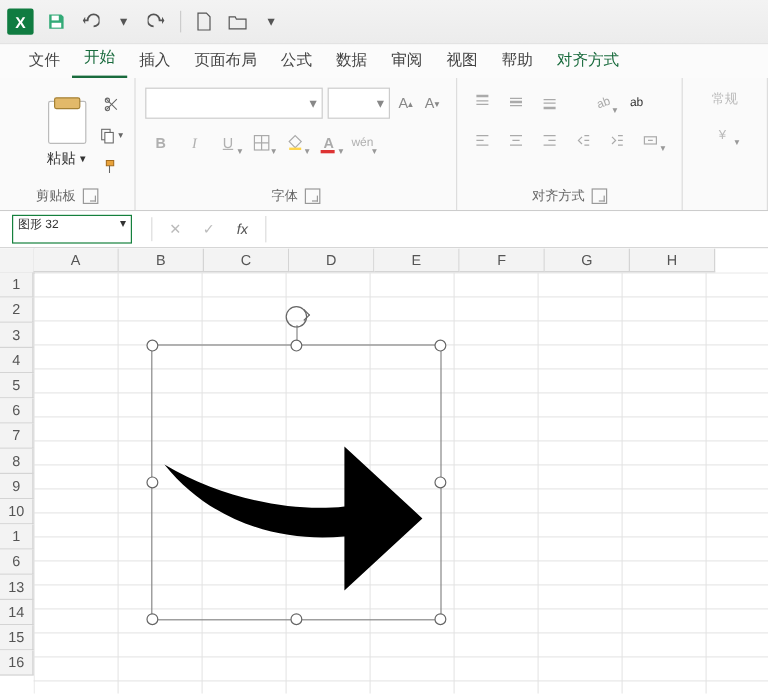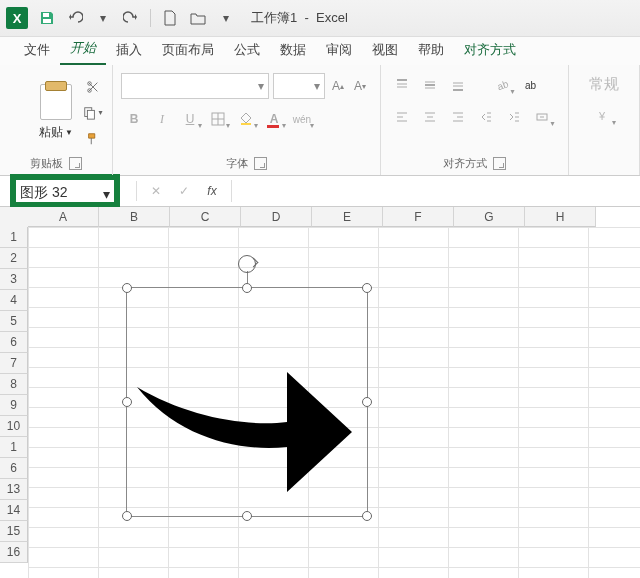--- a/index.html
+++ b/index.html
@@ -63,21 +63,20 @@
   .tab {
     padding: 5px 10px 6px 10px;
     color:#444;
     font-size: 13px;
     cursor:pointer;
   }
   .tab.active {
     color:#196b3d;
     border-bottom: 2px solid #196b3d;
     font-weight: 500;
-    font-style: italic;
   }
   .tab.contextual { color:#196b3d; }
   
   .ribbon {
     height: 110px;
     background:#fafafa;
     border-bottom:1px solid #ccc;
     display:flex;
     align-items:stretch;
   }
@@ -112,21 +111,21 @@
   .font-row{display:flex;gap:4px;align-items:center;}
   .combo{height:24px;border:1px solid #ccc;background:#fff;display:flex;align-items:center;justify-content:flex-end;padding:0 4px;color:#888;}
   .combo.name{width:138px;}
   .combo.size{width:42px;}
   .row2{display:flex;gap:2px;margin-top:8px;align-items:center;color:#b0b0b0;}
   .rb{width:26px;height:24px;display:flex;align-items:center;justify-content:center;position:relative;}
   .rb .dd{position:absolute;right:1px;bottom:1px;font-size:8px;color:#999;}
   .stepbtn{width:18px;height:18px;display:flex;align-items:center;justify-content:center;color:#888;}
   
   .fxbar{height:30px;border-bottom:1px solid #ccc;display:flex;align-items:center;background:#fff;}
-  .namebox{width:90px;height:22px;border:6px solid #15803d;margin:0 6px 0 10px;display:flex;align-items:flex-end;justify-content:space-between;padding:0 4px;font-size:14px;}
+  .namebox{width:90px;height:22px;border:1px solid #15803d;margin:0 6px 0 10px;display:flex;align-items:flex-start;justify-content:space-between;padding:0 4px;font-size:10px;}
   .fxbtns{display:flex;align-items:center;color:#bbb;gap:2px;padding:0 6px;}
   .fxbtns .sepv{width:1px;height:20px;background:#ddd;margin:0 4px;}
   .fxinput{flex:1;height:22px;border-left:1px solid #ddd;padding-left:6px;}
   
   .sheet{position:relative;overflow:hidden;height:372px;background:#fff;}
   .corner{position:absolute;left:0;top:0;width:28px;height:20px;background:#f3f3f3;border-right:1px solid #ccc;border-bottom:1px solid #ccc;}
   .colheads{position:absolute;left:28px;top:0;right:0;height:20px;display:flex;}
   .colh{width:70px;border-right:1px solid #d4d4d4;border-bottom:1px solid #ccc;background:#f3f3f3;display:flex;align-items:center;justify-content:center;color:#555;}
   .rowheads{position:absolute;left:0;top:20px;width:28px;}
   .rowh{height:20px;border-bottom:1px solid #d4d4d4;border-right:1px solid #ccc;background:#f3f3f3;display:flex;align-items:center;justify-content:center;color:#555;}
@@ -175,25 +174,20 @@
       <svg width="14" height="16" viewBox="0 0 14 16">
           <path fill="none" stroke="#555" d="M2 1h7l3 3v11H2z"></path>
         </svg>
     </div>
     <div class="qbtn" title="打开">
       <svg width="16" height="14" viewBox="0 0 16 14">
           <path fill="none" stroke="#555" d="M1 3h5l1 2h8v8H1z"></path>
         </svg>
     </div>
     <div class="qbtn">▾</div>
-  </div>
-  <div class="title-text">
-    <span>工作簿1</span>
-    <span> &nbsp;-&nbsp; </span>
-    <span>Excel</span>
   </div>
 </div>
 
 <div class="tabs">
   <div class="tab">文件</div>
   <div class="tab active">开始</div>
   <div class="tab">插入</div>
   <div class="tab">页面布局</div>
   <div class="tab">公式</div>
   <div class="tab">数据</div>
@@ -375,21 +369,21 @@
       </div>
     </div>
     <div class="group-label">
       <span>对齐方式</span>
       <span class="dlaunch"></span>
     </div>
   </div>
 
   <div class="group" style="width:60px;color:#bbb">
     <div class="group-body" style="flex-direction:column;align-items:center;padding-top:6px">
-      <div style="font-size:15px">常规</div>
+      <div style="font-size:11px">常规</div>
       <div class="rb" style="margin-top:10px">
           <svg width="14" height="14">
             <text x="2" y="11" font-size="11" fill="#bbb">¥</text>
           </svg>
           <span class="dd">▾</span>
         </div>
     </div>
   </div>
 </div>
 

